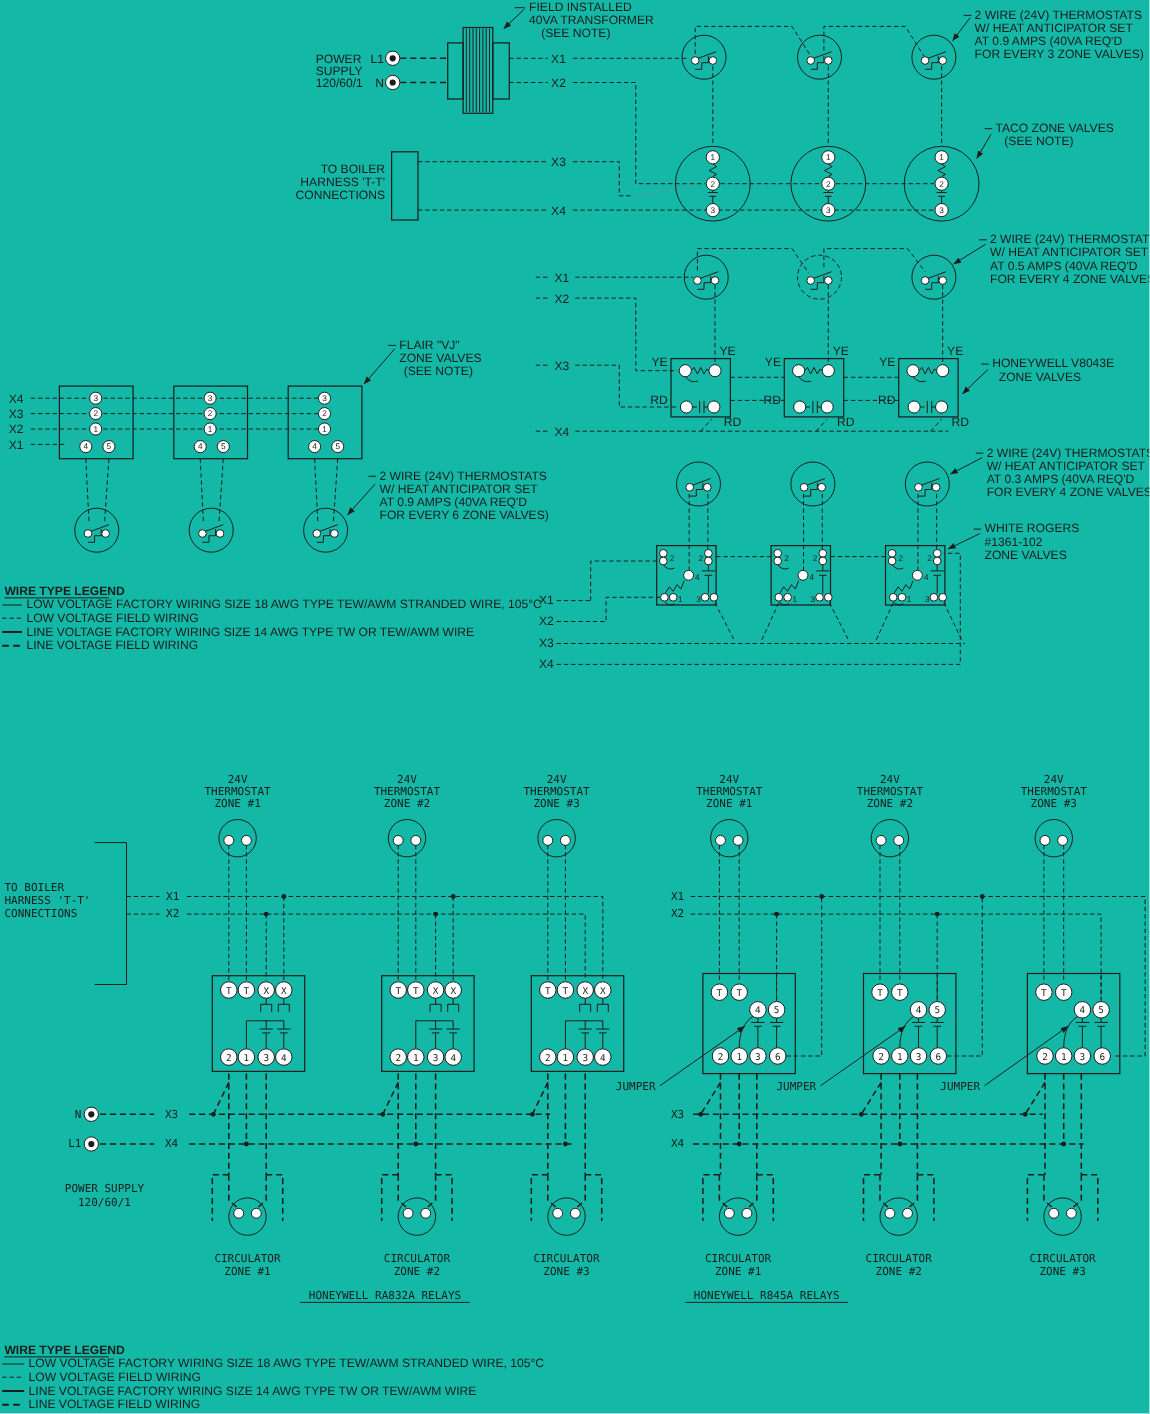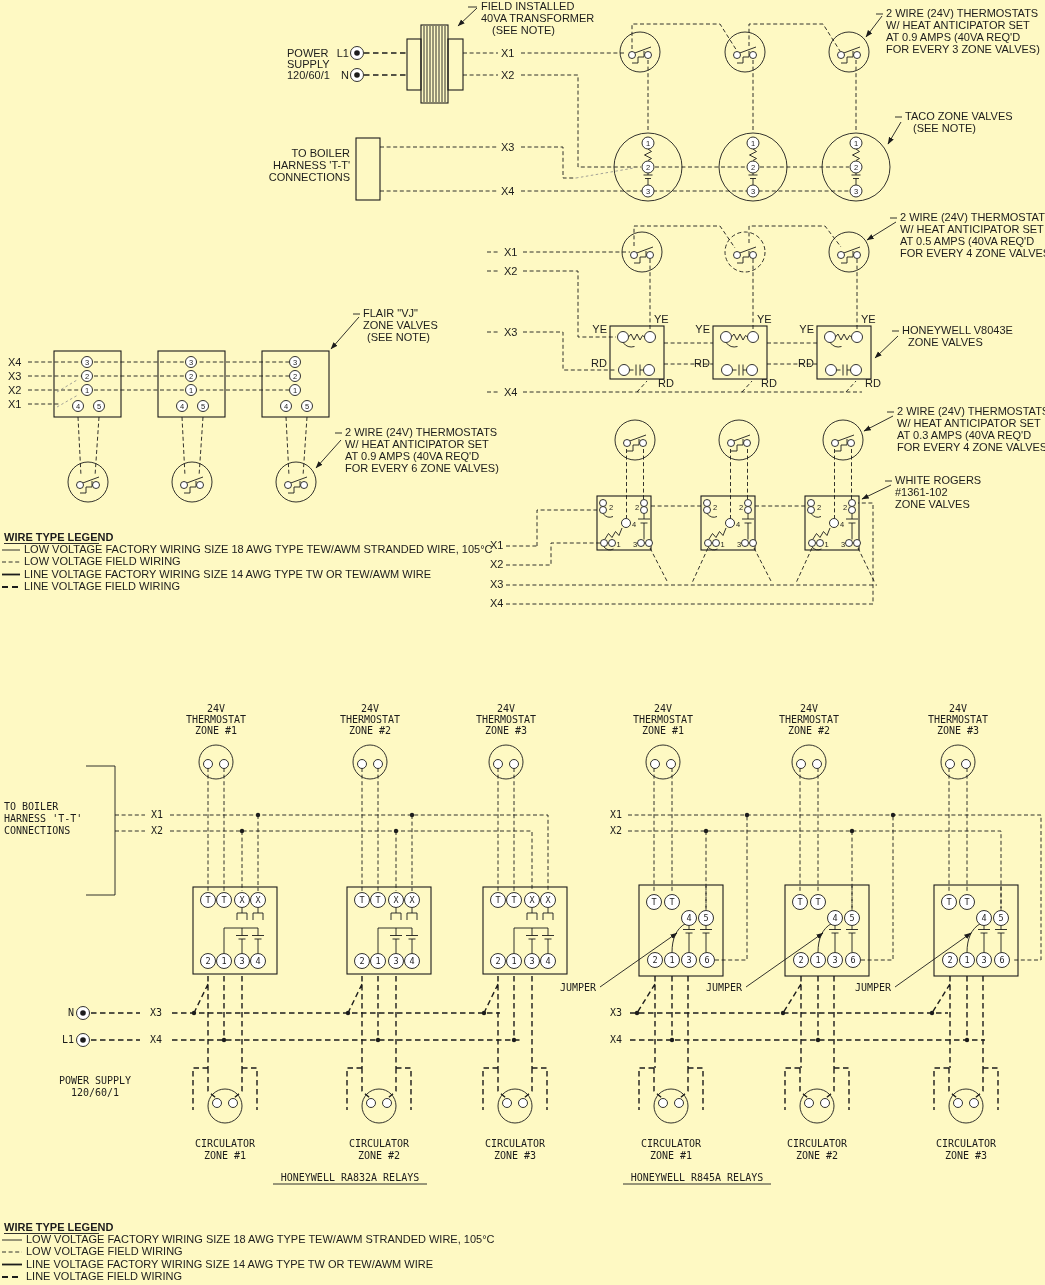--- a/index.html
+++ b/index.html
@@ -1,16 +1,16 @@
 <!DOCTYPE html>
 <html><head>
 <meta charset="utf-8">
 <style>
   html,body{margin:0;padding:0;background:#fff;}
-  .stage{position:relative;width:1045px;height:1285px;background:#fef9c3;}
+  .stage{position:relative;width:1045px;height:1285px;background:#14b8a6;}
   svg{display:block;}
   .w  {stroke:#1c1c1c;stroke-width:.9;fill:none;}
   .wt {stroke:#1c1c1c;stroke-width:1.8;fill:none;}
   .d  {stroke:#1c1c1c;stroke-width:.9;stroke-dasharray:4 2.6;fill:none;}
   .dt {stroke:#1c1c1c;stroke-width:1.8;stroke-dasharray:6 4;fill:none;}
   .dg {stroke:#8a8a8a;stroke-width:.8;stroke-dasharray:2.5 2.5;fill:none;}
   .hd {stroke:#1c1c1c;stroke-width:1.4;stroke-dasharray:5.5 3.5;fill:none;}
   .box{stroke:#1c1c1c;stroke-width:1.1;fill:none;}
   .tc {fill:#fff;stroke:#1c1c1c;stroke-width:.9;}
   .dot{fill:#1c1c1c;}

